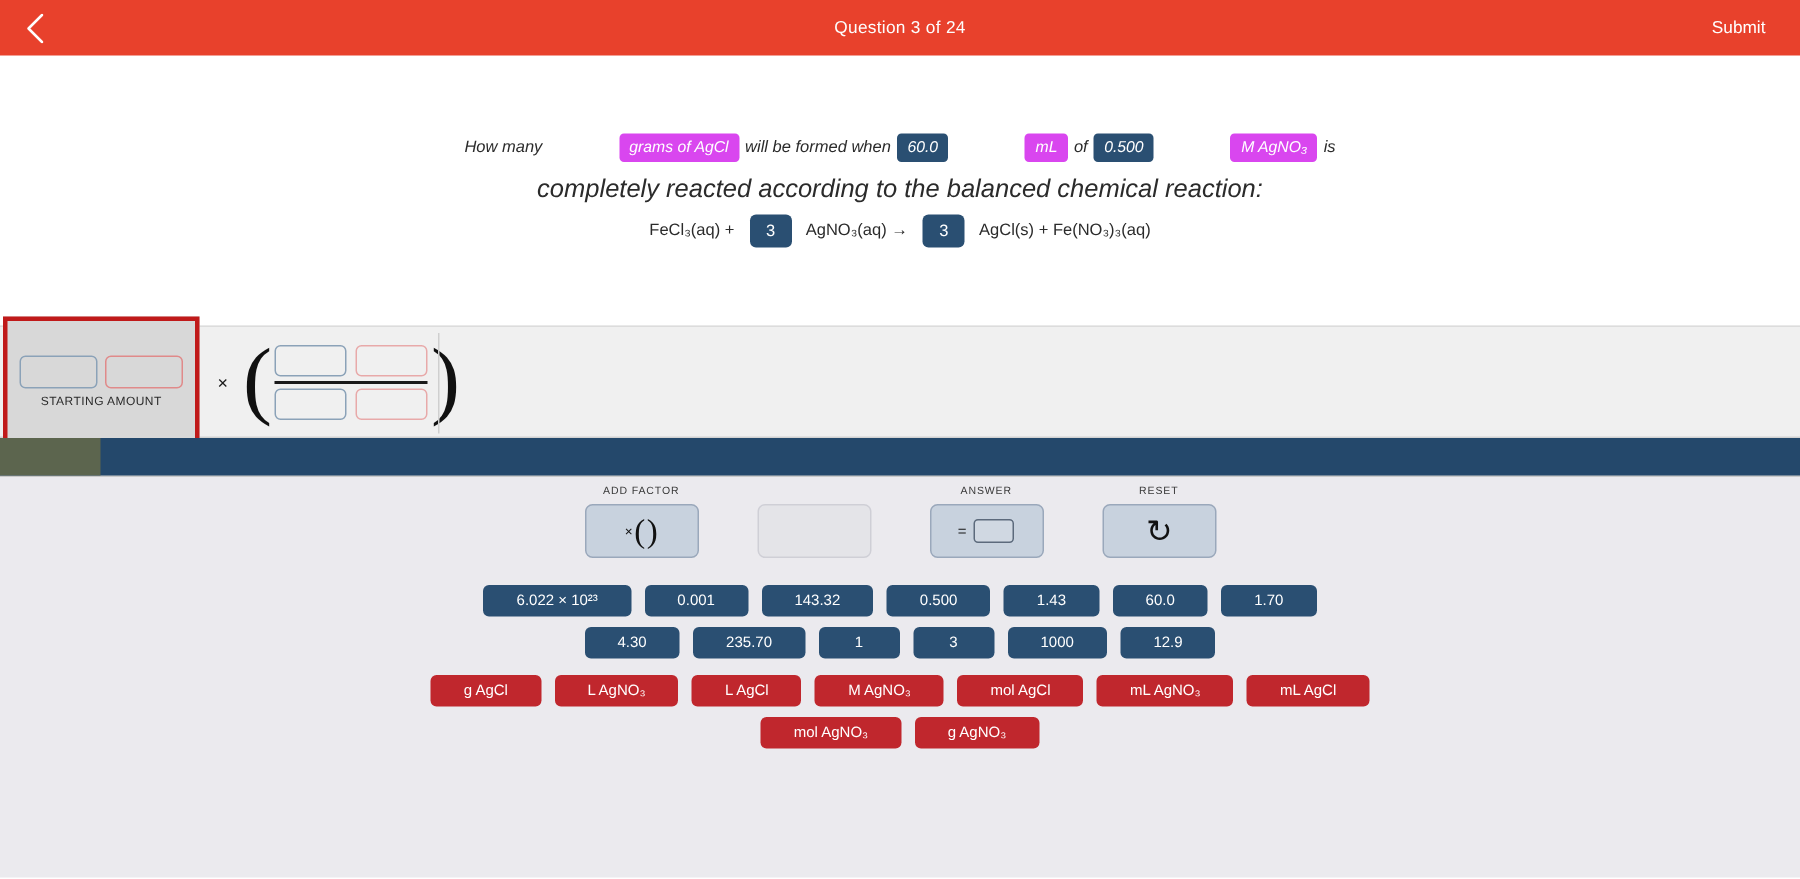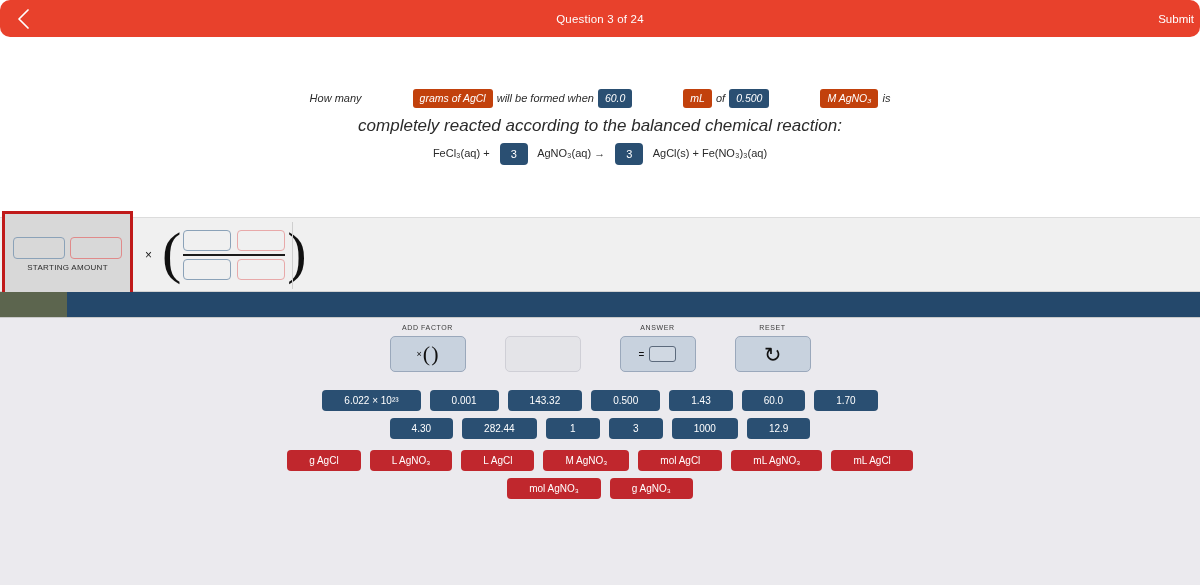--- a/index.html
+++ b/index.html
@@ -12,39 +12,38 @@
 
   
   .header {
     position: relative;
     height: 37px;
     background: #e8412c;
     display: flex;
     align-items: center;
     justify-content: center;
     color: #ffffff;
-    border-radius: 10px;
   }
   .back-icon {
     position: absolute;
     left: 12px; top: 50%;
     transform: translateY(-50%);
     width: 22px; height: 22px;
     display: flex; align-items: center; justify-content: center;
     cursor: pointer;
   }
   .back-icon svg { display: block; }
   .header-title {
     font-size: 11.5px;
     letter-spacing: .2px;
     color: #fdfdfd;
   }
   .submit-btn {
     position: absolute;
-    right: 6px; top: 50%;
+    right: 23px; top: 50%;
     transform: translateY(-50%);
     font-size: 11.5px;
     color: #ffffff;
     cursor: pointer;
     background: none; border: none;
     font-family: inherit;
   }
 
   
   .question-area {
@@ -72,21 +71,21 @@
     display: inline-flex;
     align-items: center;
     justify-content: center;
     height: 19px;
     padding: 0 7px;
     border-radius: 3px;
     font-size: 10.5px;
     color: #ffffff;
     white-space: nowrap;
   }
-  .chip.red  { background: #c2410c; margin-left: 47px; }
+  .chip.red  { background: #d946ef; margin-left: 47px; }
   .chip.blue { background: #2a4f72; }
   .eq-line { font-size: 11px; color: #2b2b2b; }
   .eq-chip {
     display: inline-flex;
     align-items: center;
     justify-content: center;
     width: 28px; height: 22px;
     background: #2a4f72;
     color: #ffffff;
     border-radius: 4px;
@@ -395,21 +394,21 @@
         <div class="tile num">6.022 × 10²³</div>
         <div class="tile num">0.001</div>
         <div class="tile num">143.32</div>
         <div class="tile num">0.500</div>
         <div class="tile num">1.43</div>
         <div class="tile num">60.0</div>
         <div class="tile num">1.70</div>
       </div>
     <div class="tile-row">
         <div class="tile num">4.30</div>
-        <div class="tile num">282.44</div>
+        <div class="tile num">235.70</div>
         <div class="tile num">1</div>
         <div class="tile num">3</div>
         <div class="tile num">1000</div>
         <div class="tile num">12.9</div>
       </div>
     <div class="tile-row unit-row-1">
         <div class="tile unit">g AgCl</div>
         <div class="tile unit">L AgNO₃</div>
         <div class="tile unit">L AgCl</div>
         <div class="tile unit">M AgNO₃</div>

